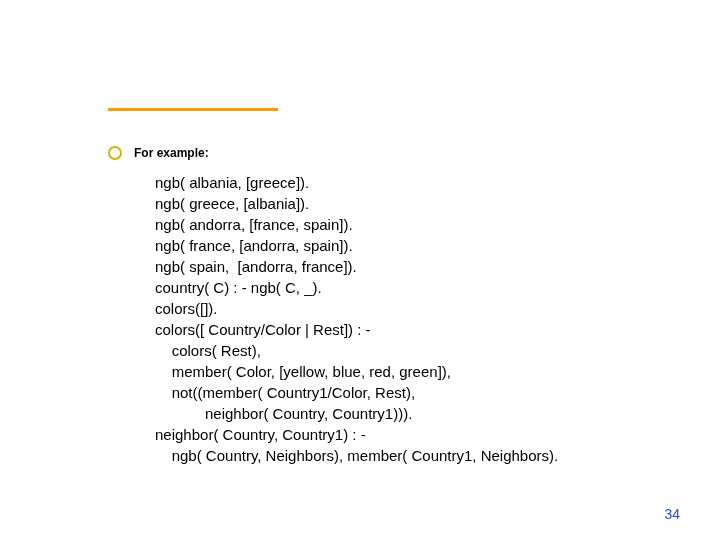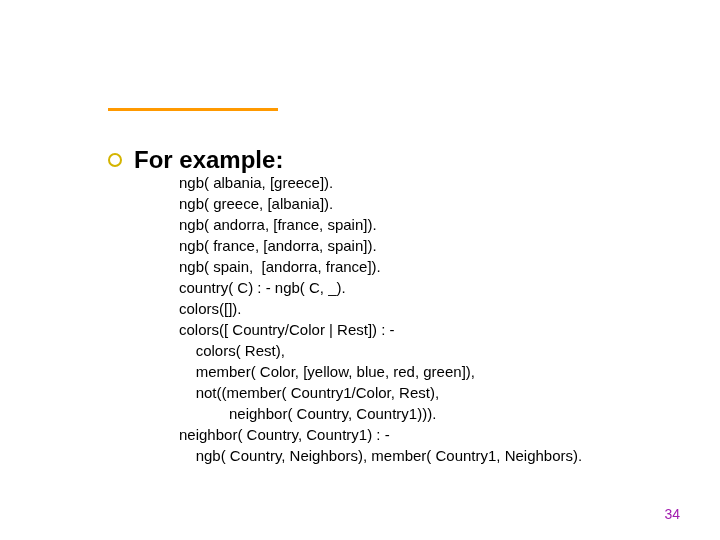--- a/index.html
+++ b/index.html
@@ -46,41 +46,40 @@
   }
   .bullet-circle {
     width: 14px;
     height: 14px;
     border: 2px solid #d4b400;
     border-radius: 50%;
     box-sizing: border-box;
     flex: 0 0 auto;
   }
   .bullet-text {
-    font-size: 24px;
+    font-size: 12px;
     font-weight: 700;
   }
   .code-block {
     position: absolute;
     left: 155px;
     top: 172px;
     width: 540px;
     font-family: Arial, Helvetica, sans-serif;
     font-size: 15px;
     line-height: 1.4;
     white-space: pre;
     color: #000;
-    margin-left: 24px;
   }
   .pagenum {
     position: absolute;
     right: 40px;
     bottom: 18px;
     font-size: 14px;
-    color: #a21caf;
+    color: #1d4ed8;
   }
 </style>
 </head>
 <body>
 
 <div class="slide">
 
   <div class="underline"></div>
 
   <div class="bullet-row">

